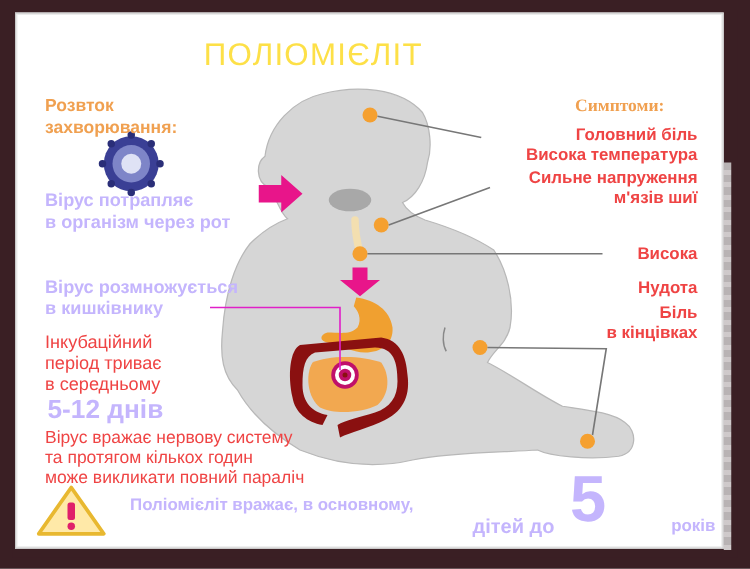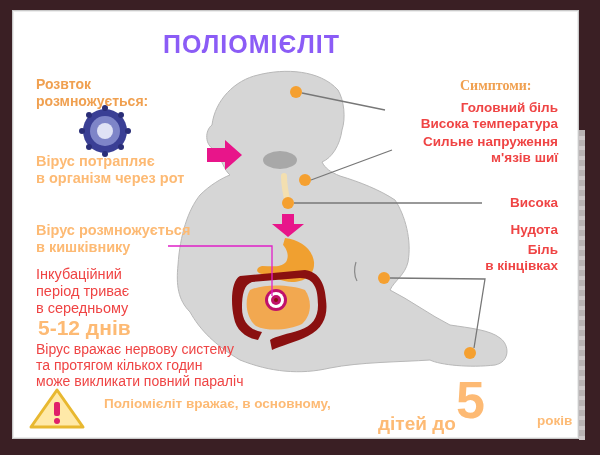--- a/index.html
+++ b/index.html
@@ -18,25 +18,25 @@
     border: 1px solid #c9c9c9;
     box-shadow: inset 0 0 0 1px #ececec;
   }
   .credit-strip {
     position: absolute; left: 579px; top: 130px; width: 6px; height: 310px;
     background: repeating-linear-gradient(180deg, #d8d8d8 0 6px, #f4f4f4 6px 10px);
     opacity: .8;
   }
   .abs { position: absolute; }
   .title {
-    left: 163px; top: 30px; font-size: 25px; font-weight: 700; color: #8b5cf6;
+    left: 163px; top: 30px; font-size: 25px; font-weight: 400; color: #fde047;
     letter-spacing: 1px;
   }
   .orange-head { color: #f0a050; font-weight: 700; font-size: 14px; line-height: 17px; }
-  .magenta { color: #fdba74; font-weight: 700; }
+  .magenta { color: #c4b5fd; font-weight: 700; }
   .dark { color: #ef4444; font-weight: 400; }
   .left-head { left: 36px; top: 76px; }
   .right-head { left: 460px; top: 77px; font-family: Liberation Serif, serif; }
   .txt15 { font-size: 14.5px; line-height: 17px; }
   .sym { text-align: right; font-size: 13.5px; line-height: 16px; color: #ef4444; font-weight: 700; }
   svg.body-art { position: absolute; left: 0; top: 0; }
 </style>
 </head>
 <body>
 
@@ -116,21 +116,21 @@
     <path d="M 57 390 L 83 427 L 31 427 Z" fill="#ffe9a8" stroke="#e8b830" stroke-width="3" stroke-linejoin="round"></path>
     <rect x="54" y="402" width="6" height="14" rx="2" fill="#e0206a"></rect>
     <circle cx="57" cy="421" r="3" fill="#e0206a"></circle>
   </g>
 </svg>
 
 <div class="abs title">ПОЛІОМІЄЛІТ</div>
 
 <div class="abs left-head orange-head">
   <div>Розвток</div>
-  <div>розмножується:</div>
+  <div>захворювання:</div>
 </div>
 
 <div class="abs magenta txt15" style="left:36px; top:153px;">
   <div>Вірус потрапляє</div>
   <div>в організм через рот</div>
 </div>
 
 <div class="abs magenta txt15" style="left:36px; top:222px;">
   <div>Вірус розмножується</div>
   <div>в кишківнику</div>
@@ -161,15 +161,15 @@
   <div>м'язів шиї</div>
 </div>
 <div class="abs sym" style="right:42px; top:195px;">Висока</div>
 <div class="abs sym" style="right:42px; top:222px;">Нудота</div>
 <div class="abs sym" style="right:42px; top:242px;">
   <div>Біль</div>
   <div>в кінцівках</div>
 </div>
 
 <div class="abs magenta" style="left:104px; top:396px; font-size:13.5px;">Поліомієліт вражає, в основному,</div>
-<div class="abs magenta" style="left:378px; top:413px; font-size:19px;">дітей до</div>
+<div class="abs magenta" style="left:378px; top:413px; font-size:16px;">дітей до</div>
 <div class="abs magenta" style="left:456px; top:372px; font-size:52px; line-height:56px;">5</div>
 <div class="abs magenta" style="left:500px; top:413px; font-size:13.5px;margin-left:37px;">років</div>
 
 </body></html>

